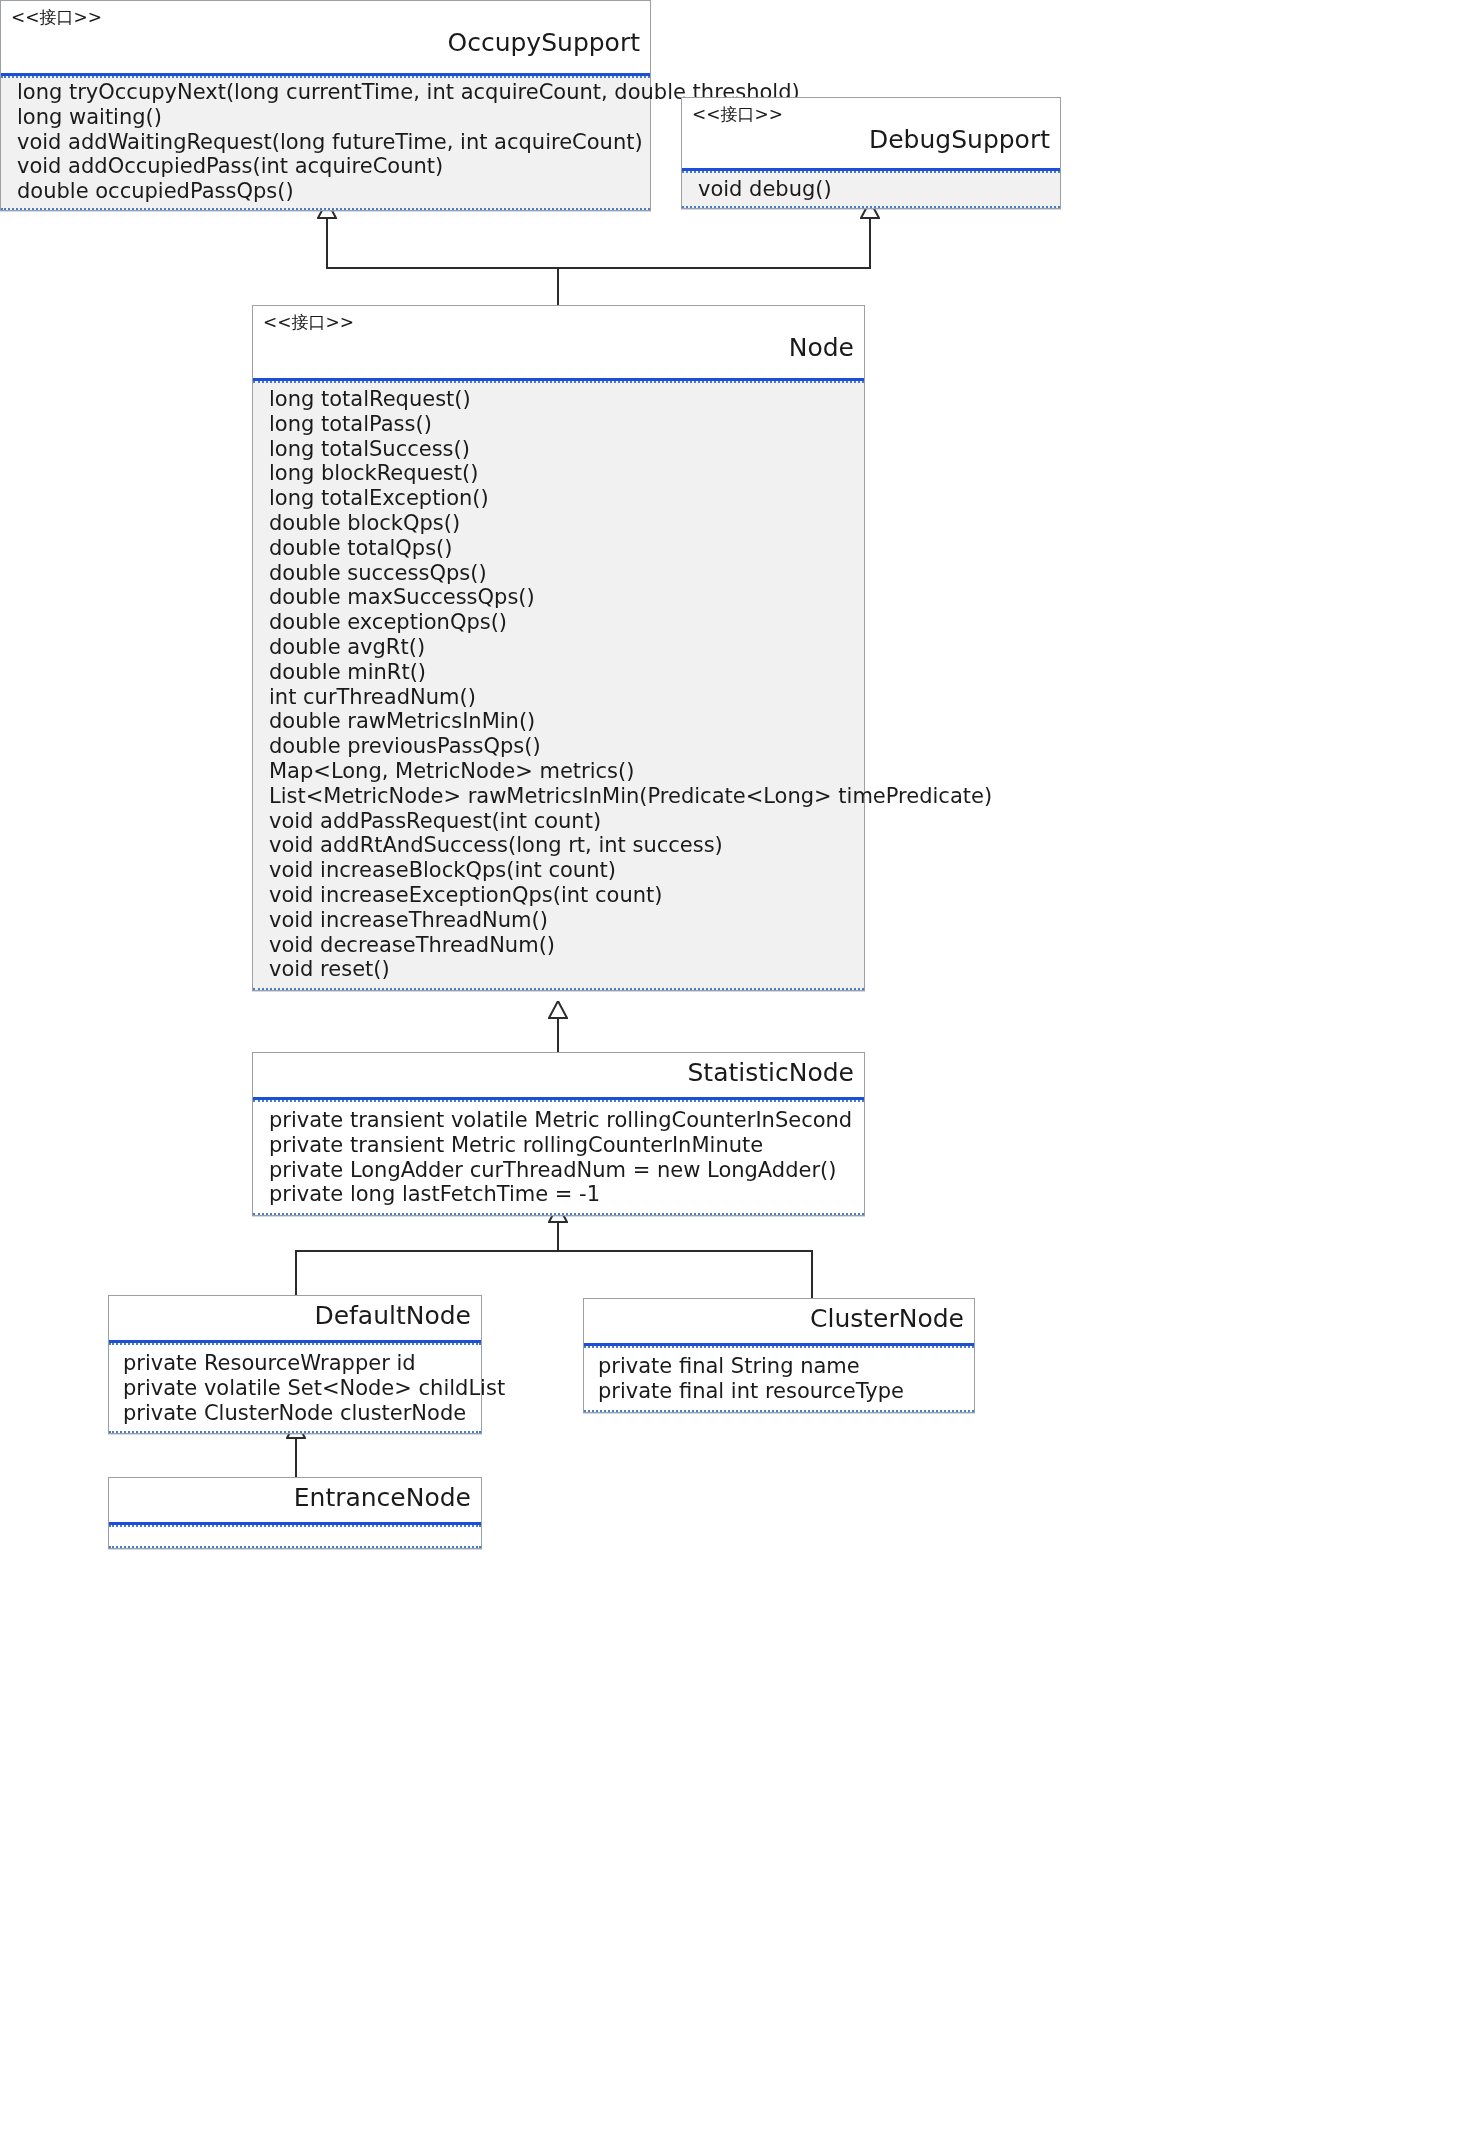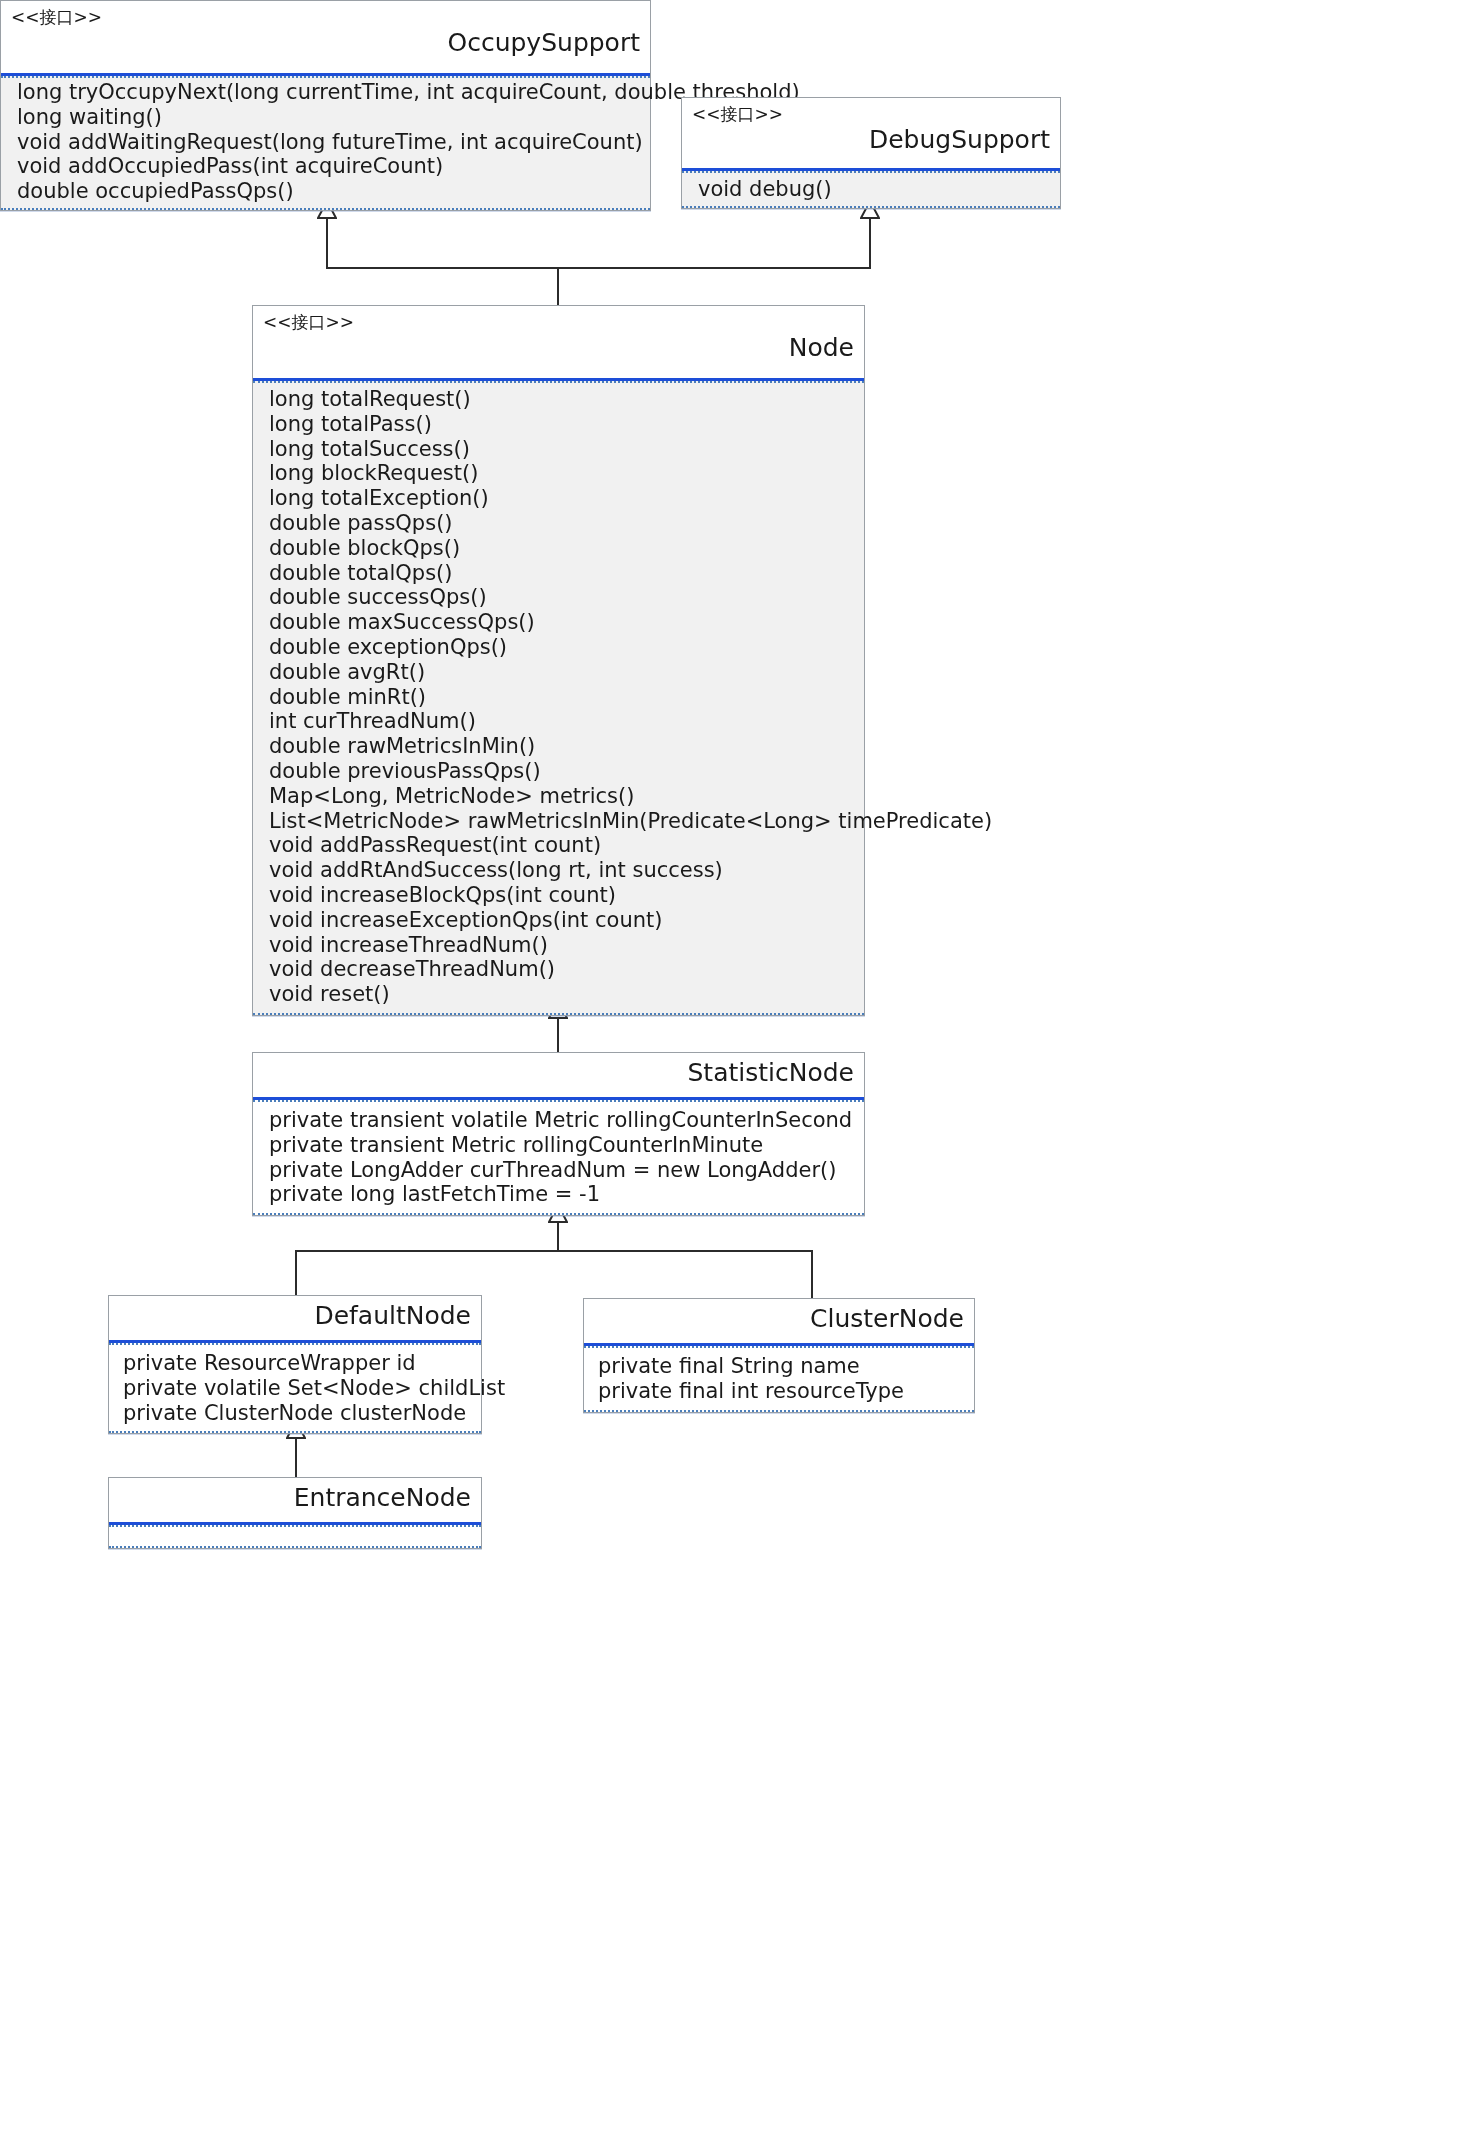--- a/index.html
+++ b/index.html
@@ -174,21 +174,20 @@
     <div class="uml-head" style="height:72px;">
       <div class="stereotype">&lt;&lt;接口&gt;&gt;</div>
       <div class="cls-title">Node</div>
     </div>
     <div class="uml-body" style="padding-top:6px; padding-bottom:8px;">
       <div class="member">long totalRequest()</div>
       <div class="member">long totalPass()</div>
       <div class="member">long totalSuccess()</div>
       <div class="member">long blockRequest()</div>
       <div class="member">long totalException()</div>
-      <div class="member">double passQps()</div>
       <div class="member">double blockQps()</div>
       <div class="member">double totalQps()</div>
       <div class="member">double successQps()</div>
       <div class="member">double maxSuccessQps()</div>
       <div class="member">double exceptionQps()</div>
       <div class="member">double avgRt()</div>
       <div class="member">double minRt()</div>
       <div class="member">int curThreadNum()</div>
       <div class="member">double rawMetricsInMin()</div>
       <div class="member">double previousPassQps()</div>

